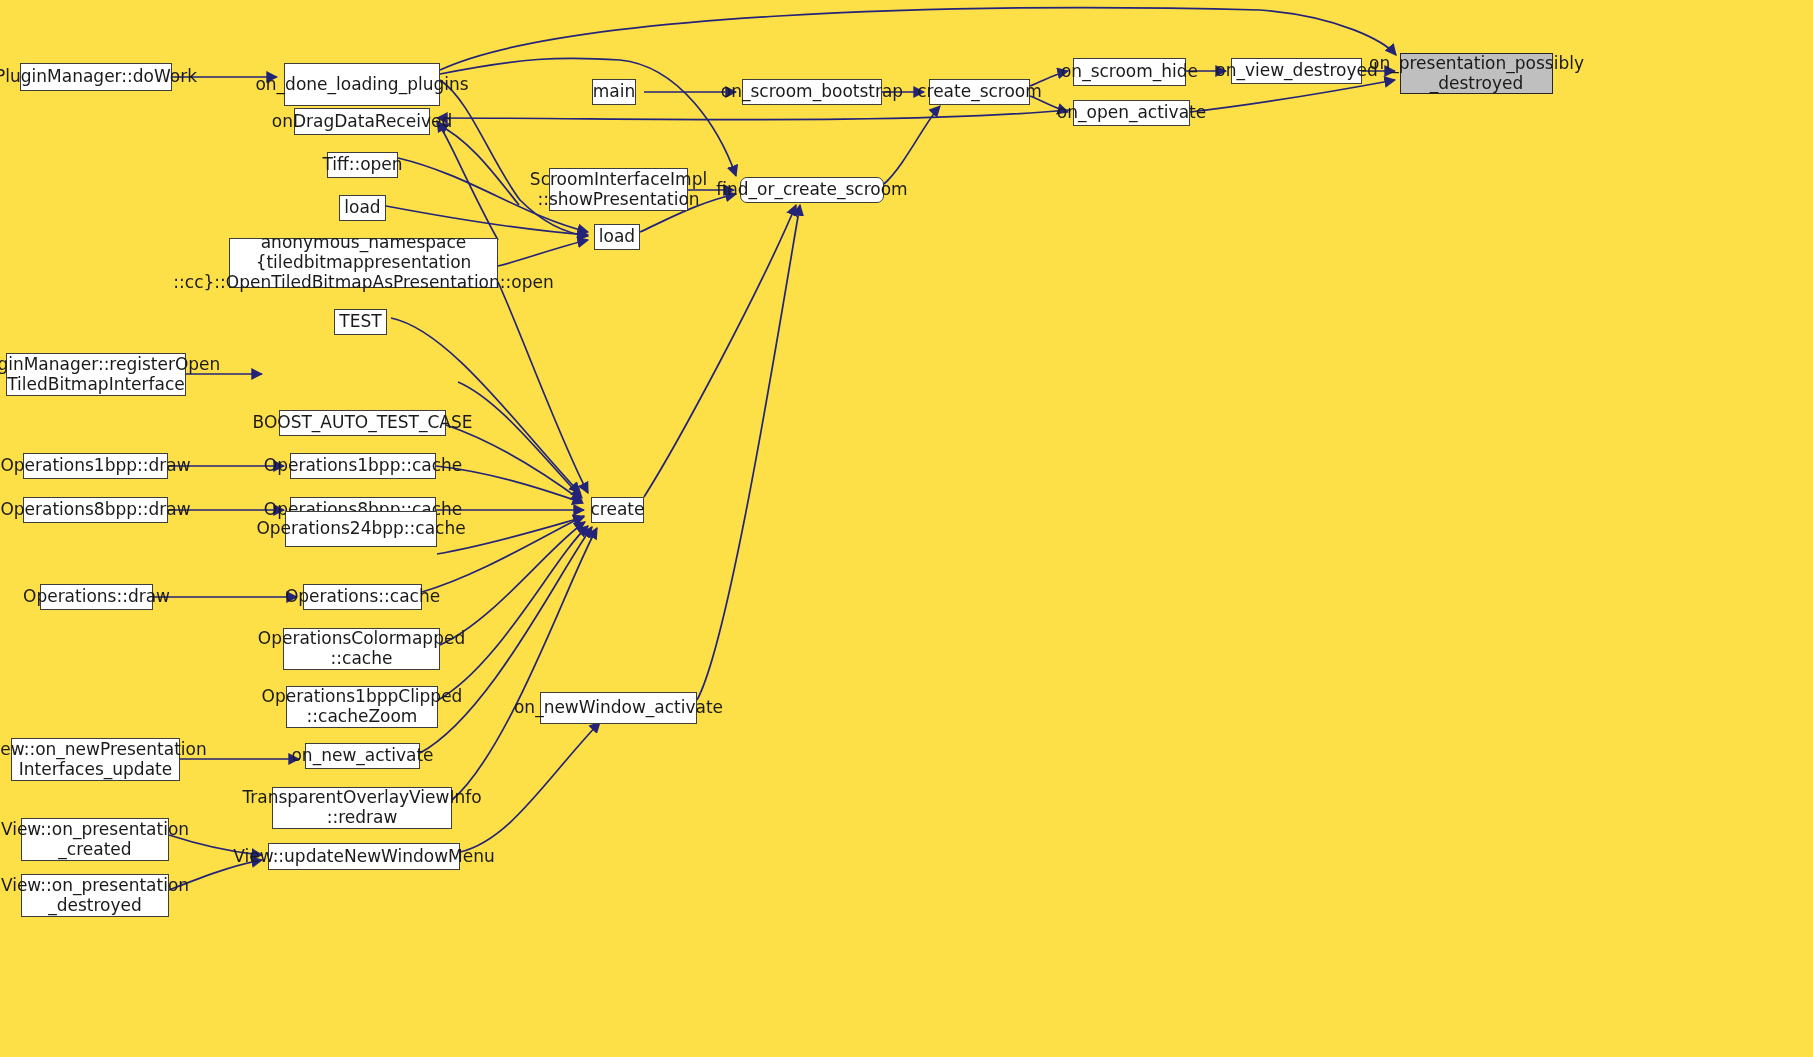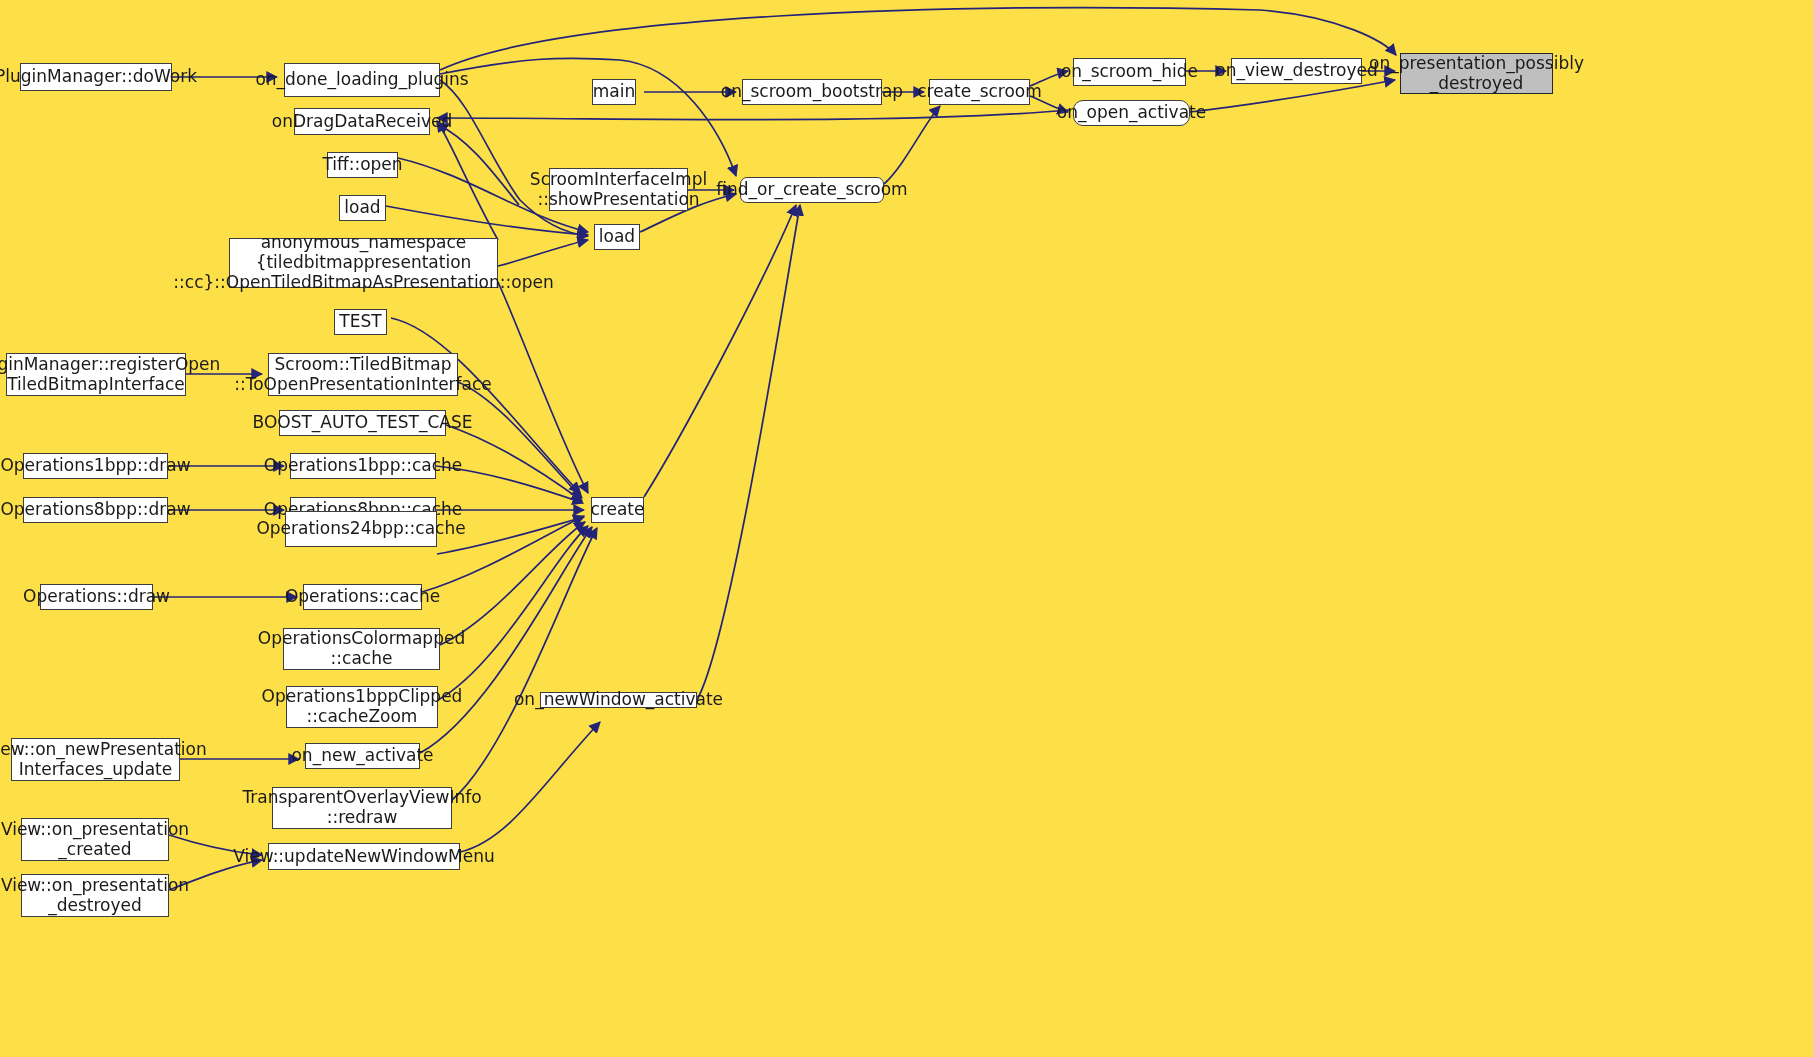--- a/index.html
+++ b/index.html
@@ -101,32 +101,30 @@
       <path d="M169,835 C200,845 230,852 262,855"></path>
       <path d="M169,890 C200,878 230,866 262,860"></path>
       <path d="M460,852 C510,840 545,780 600,722"></path>
       <path d="M697,700 C730,640 780,320 800,205"></path>
       <path d="M644,497 C680,440 760,290 796,205"></path>
       <path d="M498,282 C520,330 560,440 588,493"></path>
     </g>
   </svg>
 
 <div class="node" style="left: 20px; top: 63px; width: 152px; height: 28px;"><span>PluginManager::doWork</span></div>
-    <div class="node" style="left: 284px; top: 63px; width: 156px; height: 34px;"><span>on_done_loading_plugins</span></div>
+    <div class="node" style="left: 284px; top: 63px; width: 156px; height: 43px;"><span>on_done_loading_plugins</span></div>
     <div class="node" style="left: 294px; top: 108px; width: 136px; height: 27px;"><span>onDragDataReceived</span></div>
     <div class="node" style="left: 327px; top: 152px; width: 71px; height: 26px;"><span>Tiff::open</span></div>
     <div class="node" style="left: 339px; top: 195px; width: 47px; height: 26px;"><span>load</span></div>
     <div class="node" style="left: 229px; top: 238px; width: 269px; height: 50px;"><span>anonymous_namespace
 {tiledbitmappresentation
 ::cc}::OpenTiledBitmapAsPresentation::open</span></div>
     <div class="node" style="left: 334px; top: 309px; width: 53px; height: 26px;"><span>TEST</span></div>
     <div class="node" style="left: 6px; top: 353px; width: 180px; height: 43px;"><span>PluginManager::registerOpen
 TiledBitmapInterface</span></div>
-    <div class="node" style="left: 268px; top: 353px; width: 190px; height: 43px;"><span>Scroom::TiledBitmap
-::ToOpenPresentationInterface</span></div>
     <div class="node" style="left: 279px; top: 410px; width: 167px; height: 26px; justify-content: center;"><span>BOOST_AUTO_TEST_CASE</span></div>
     <div class="node" style="left: 23px; top: 453px; width: 145px; height: 26px;"><span>Operations1bpp::draw</span></div>
     <div class="node" style="left: 290px; top: 453px; width: 146px; height: 26px;"><span>Operations1bpp::cache</span></div>
     <div class="node" style="left: 23px; top: 497px; width: 145px; height: 26px;"><span>Operations8bpp::draw</span></div>
     <div class="node" style="left: 290px; top: 497px; width: 146px; height: 26px;"><span>Operations8bpp::cache</span></div>
     <div class="node" style="left: 285px; top: 511px; width: 152px; height: 36px;"><span>Operations24bpp::cache</span></div>
     <div class="node" style="left: 40px; top: 584px; width: 113px; height: 26px;"><span>Operations::draw</span></div>
     <div class="node" style="left: 303px; top: 584px; width: 119px; height: 26px;"><span>Operations::cache</span></div>
     <div class="node" style="left: 283px; top: 628px; width: 157px; height: 42px;"><span>OperationsColormapped
 ::cache</span></div>
@@ -142,20 +140,20 @@
     <div class="node" style="left: 268px; top: 843px; width: 192px; height: 27px;"><span>View::updateNewWindowMenu</span></div>
     <div class="node" style="left: 21px; top: 874px; width: 148px; height: 43px;"><span>View::on_presentation
 _destroyed</span></div>
     <div class="node" style="left: 592px; top: 79px; width: 44px; height: 26px;"><span>main</span></div>
     <div class="node" style="left: 742px; top: 79px; width: 140px; height: 26px;"><span>on_scroom_bootstrap</span></div>
     <div class="node" style="left: 549px; top: 168px; width: 139px; height: 43px;"><span>ScroomInterfaceImpl
 ::showPresentation</span></div>
     <div class="node" style="left: 740px; top: 177px; width: 144px; height: 26px; border-radius: 7px;"><span>find_or_create_scroom</span></div>
     <div class="node" style="left: 594px; top: 224px; width: 46px; height: 26px;"><span>load</span></div>
     <div class="node" style="left: 591px; top: 497px; width: 53px; height: 26px;"><span>create</span></div>
-    <div class="node" style="left: 540px; top: 692px; width: 157px; height: 16px;"><span>on_newWindow_activate</span></div>
+    <div class="node" style="left: 540px; top: 692px; width: 157px; height: 32px;"><span>on_newWindow_activate</span></div>
     <div class="node" style="left: 929px; top: 79px; width: 101px; height: 26px;"><span>create_scroom</span></div>
     <div class="node" style="left: 1073px; top: 58px; width: 113px; height: 28px;"><span>on_scroom_hide</span></div>
-    <div class="node" style="left: 1073px; top: 100px; width: 117px; height: 26px; border-radius: 10px;"><span>on_open_activate</span></div>
+    <div class="node" style="left: 1073px; top: 100px; width: 117px; height: 26px;"><span>on_open_activate</span></div>
     <div class="node" style="left: 1231px; top: 58px; width: 131px; height: 26px;"><span>on_view_destroyed</span></div>
     <div class="node hl" style="left: 1400px; top: 53px; width: 153px; height: 41px;"><span>on_presentation_possibly
 _destroyed</span></div>
   </div>
 
 </body></html>

